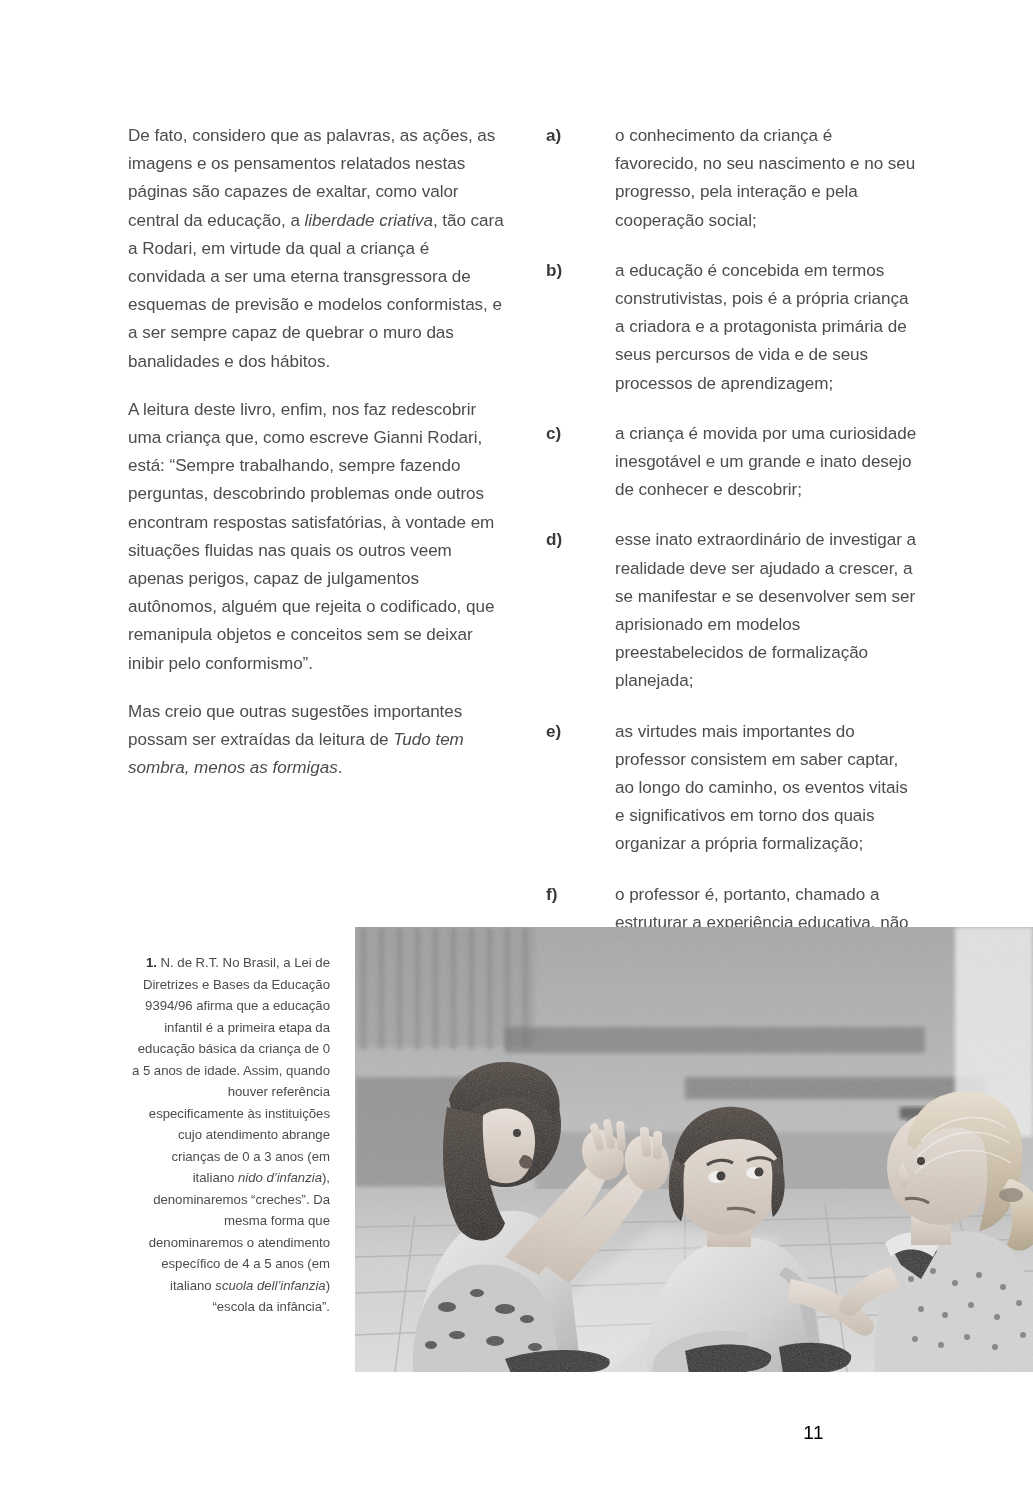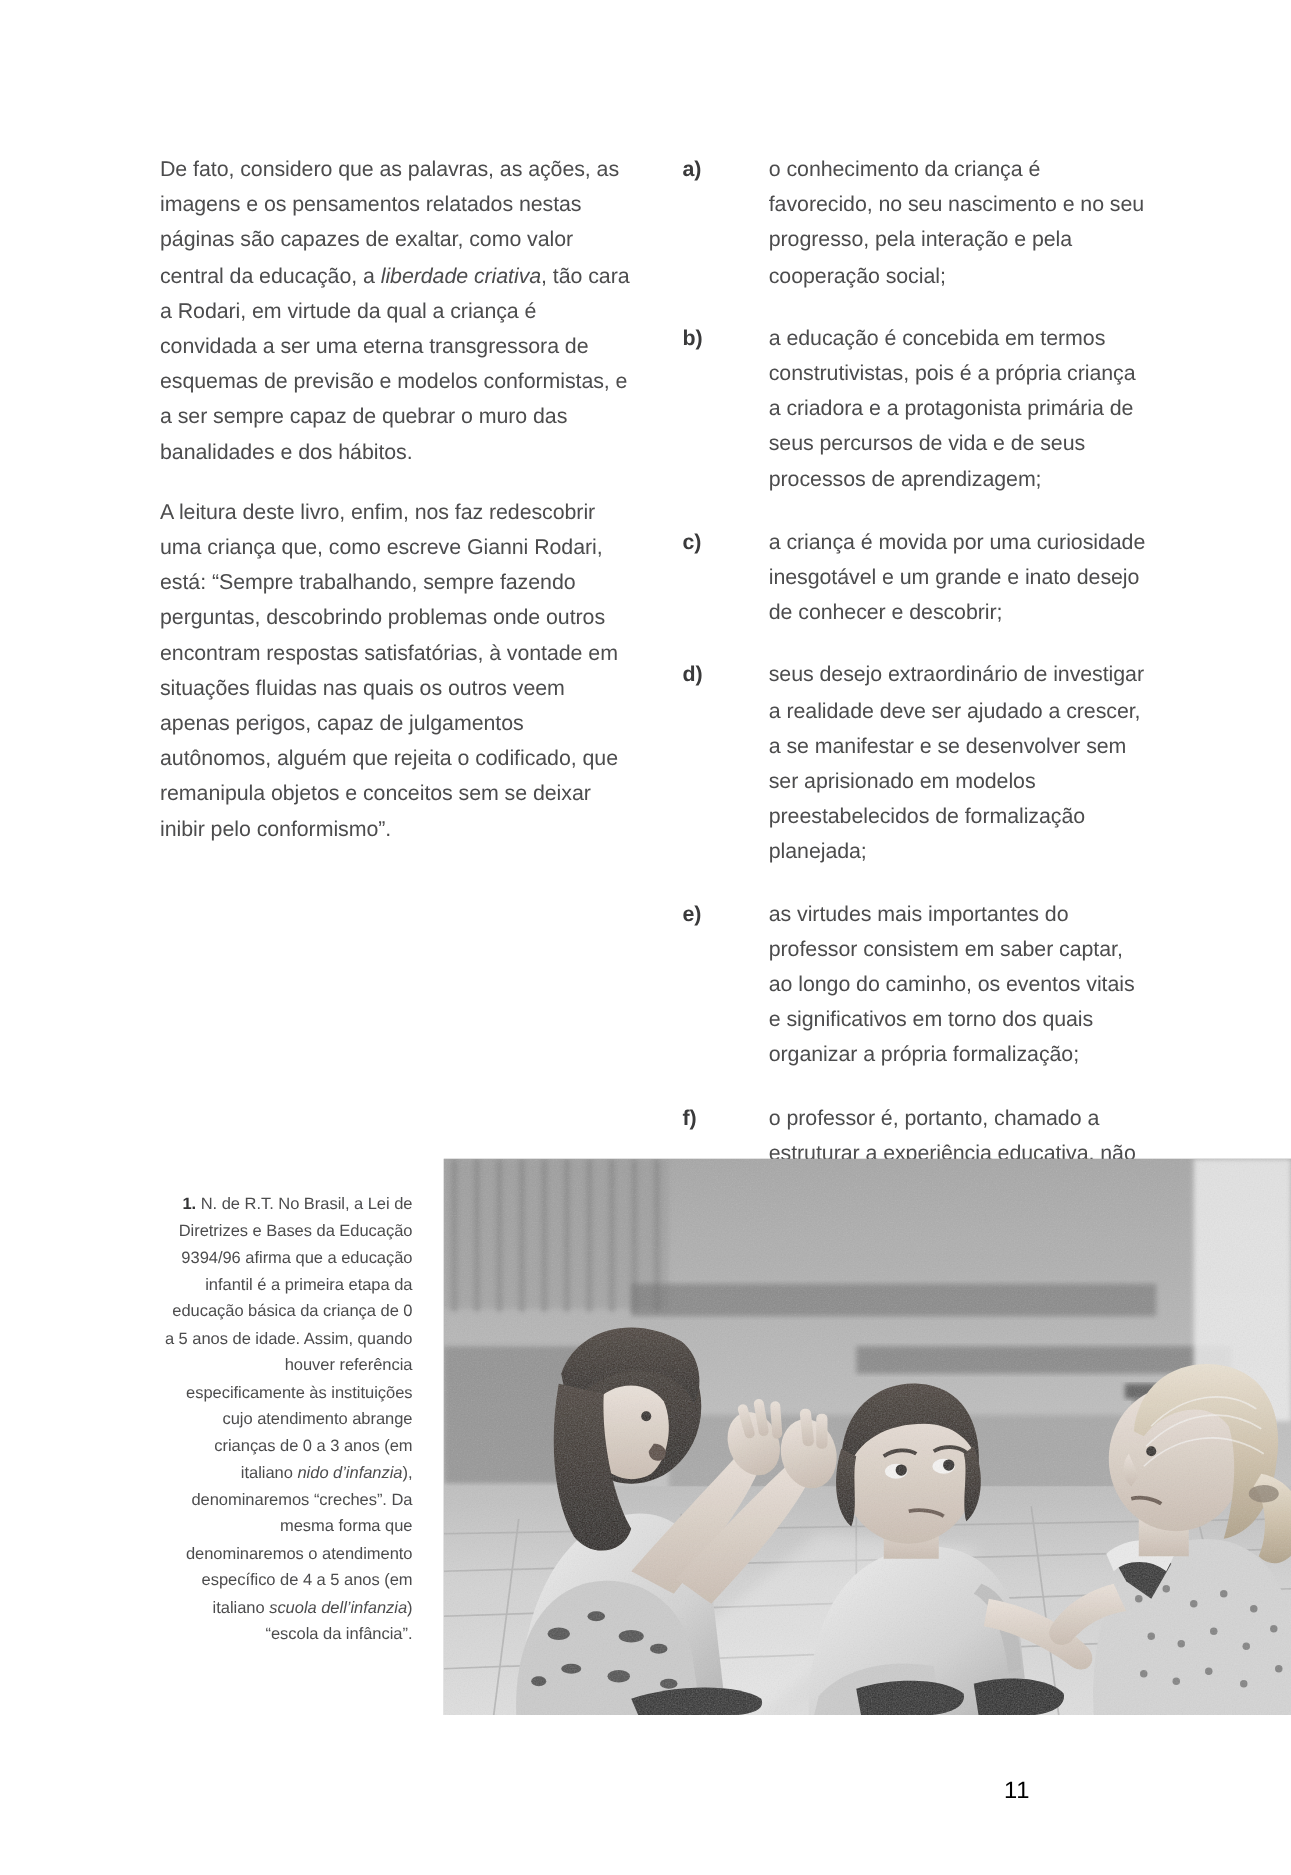--- a/index.html
+++ b/index.html
@@ -91,20 +91,21 @@
 </head>
 <body>
 
 <div class="page">
 
   <div class="columns">
 
     <div class="col-left">
       <p class="para">De fato, considero que as palavras, as ações, as imagens e os pensamentos relatados nestas páginas são capazes de exaltar, como valor central da educação, a <em>liberdade criativa</em>, tão cara a Rodari, em virtude da qual a criança é convidada a ser uma eterna transgressora de esquemas de previsão e modelos conformistas, e a ser sempre capaz de quebrar o muro das banalidades e dos hábitos.</p>
       <p class="para">A leitura deste livro, enfim, nos faz redescobrir uma criança que, como escreve Gianni Rodari, está: “Sempre trabalhando, sempre fazendo perguntas, descobrindo problemas onde outros encontram respostas satisfatórias, à vontade em situações fluidas nas quais os outros veem apenas perigos, capaz de julgamentos autônomos, alguém que rejeita o codificado, que remanipula objetos e conceitos sem se deixar inibir pelo conformismo”.</p>
+      <p class="para">Mas creio que outras sugestões importantes possam ser extraídas da leitura de <em>Tudo tem sombra, menos as formigas</em>.</p>
     </div>
 
     <div class="col-right">
 
       <div class="item">
         <span class="item-marker">a)</span>
         <span class="item-text">o conhecimento da criança é favorecido, no seu nascimento e no seu progresso, pela interação e pela cooperação social;</span>
       </div>
 
       <div class="item">
@@ -112,21 +113,21 @@
         <span class="item-text">a educação é concebida em termos construtivistas, pois é a própria criança a criadora e a protagonista primária de seus percursos de vida e de seus processos de aprendizagem;</span>
       </div>
 
       <div class="item">
         <span class="item-marker">c)</span>
         <span class="item-text">a criança é movida por uma curiosidade inesgotável e um grande e inato desejo de conhecer e descobrir;</span>
       </div>
 
       <div class="item">
         <span class="item-marker">d)</span>
-        <span class="item-text">seus desejo extraordinário de investigar a realidade deve ser ajudado a crescer, a se manifestar e se desenvolver sem ser aprisionado em modelos preestabelecidos de formalização planejada;</span>
+        <span class="item-text">esse inato extraordinário de investigar a realidade deve ser ajudado a crescer, a se manifestar e se desenvolver sem ser aprisionado em modelos preestabelecidos de formalização planejada;</span>
       </div>
 
       <div class="item">
         <span class="item-marker">e)</span>
         <span class="item-text">as virtudes mais importantes do professor consistem em saber captar, ao longo do caminho, os eventos vitais e significativos em torno dos quais organizar a própria formalização;</span>
       </div>
 
       <div class="item">
         <span class="item-marker">f)</span>
         <span class="item-text">o professor é, portanto, chamado a estruturar a experiência educativa, não apenas antes, mas sobretudo <em>durante</em> sua evolução.</span>

